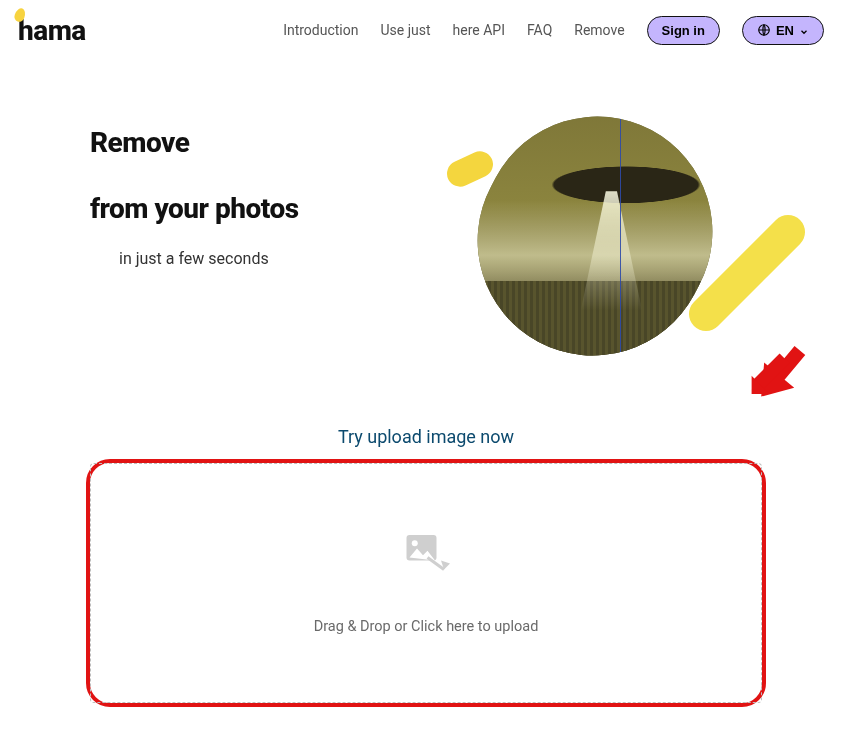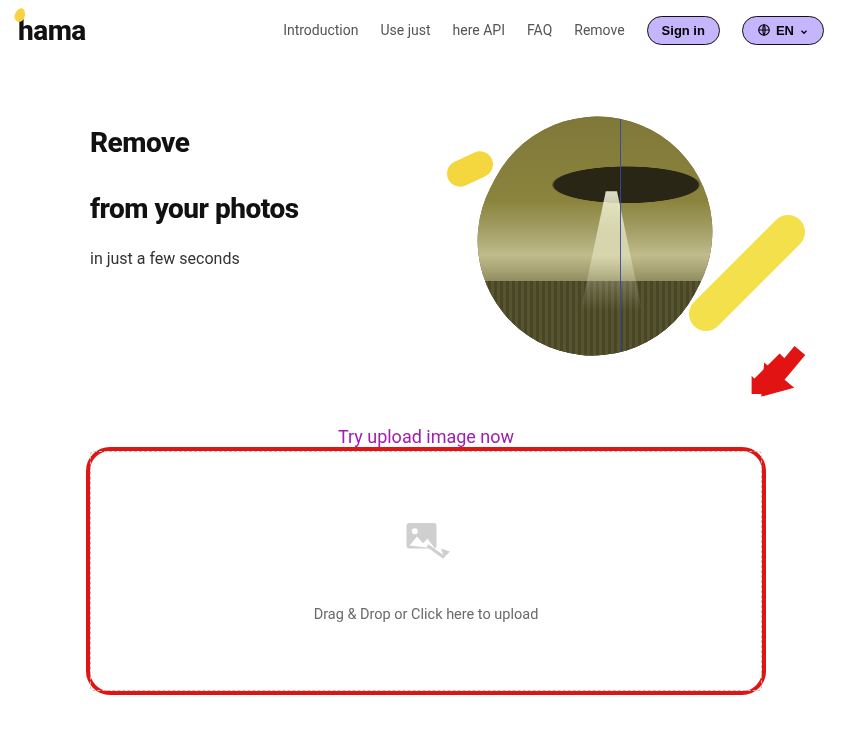--- a/index.html
+++ b/index.html
@@ -82,20 +82,21 @@
     letter-spacing: -0.5px;
   }
   .highlight {
     display: inline;
     box-shadow: inset 0 -0.55em 0 0 #f7e04b;
   }
   .hero-sub {
     margin-top: 24px;
     font-size: 16px;
     color: #333;
+    margin-left: 29px;
   }
   .hero-visual {
     position: relative;
     flex: 1;
     height: 250px;
   }
   .pill-shape {
     position: absolute;
     border-radius: 999px;
   }
@@ -157,22 +158,22 @@
     filter: blur(0.5px);
   }
 
   
   .upload-wrap {
     margin-top: 50px;
     text-align: center;
   }
   .try-label {
     font-size: 18px;
-    color: #a21caf;
-    margin-bottom: 0;
+    color: #0c4a6e;
+    margin-bottom: 12px;
   }
   .red-highlight {
     margin: 0 auto;
     width: 680px;
     border: 4px solid #e11313;
     border-radius: 24px;
     position: relative;
   }
   .dropzone {
     border: 1px dashed #bdbdbd;

